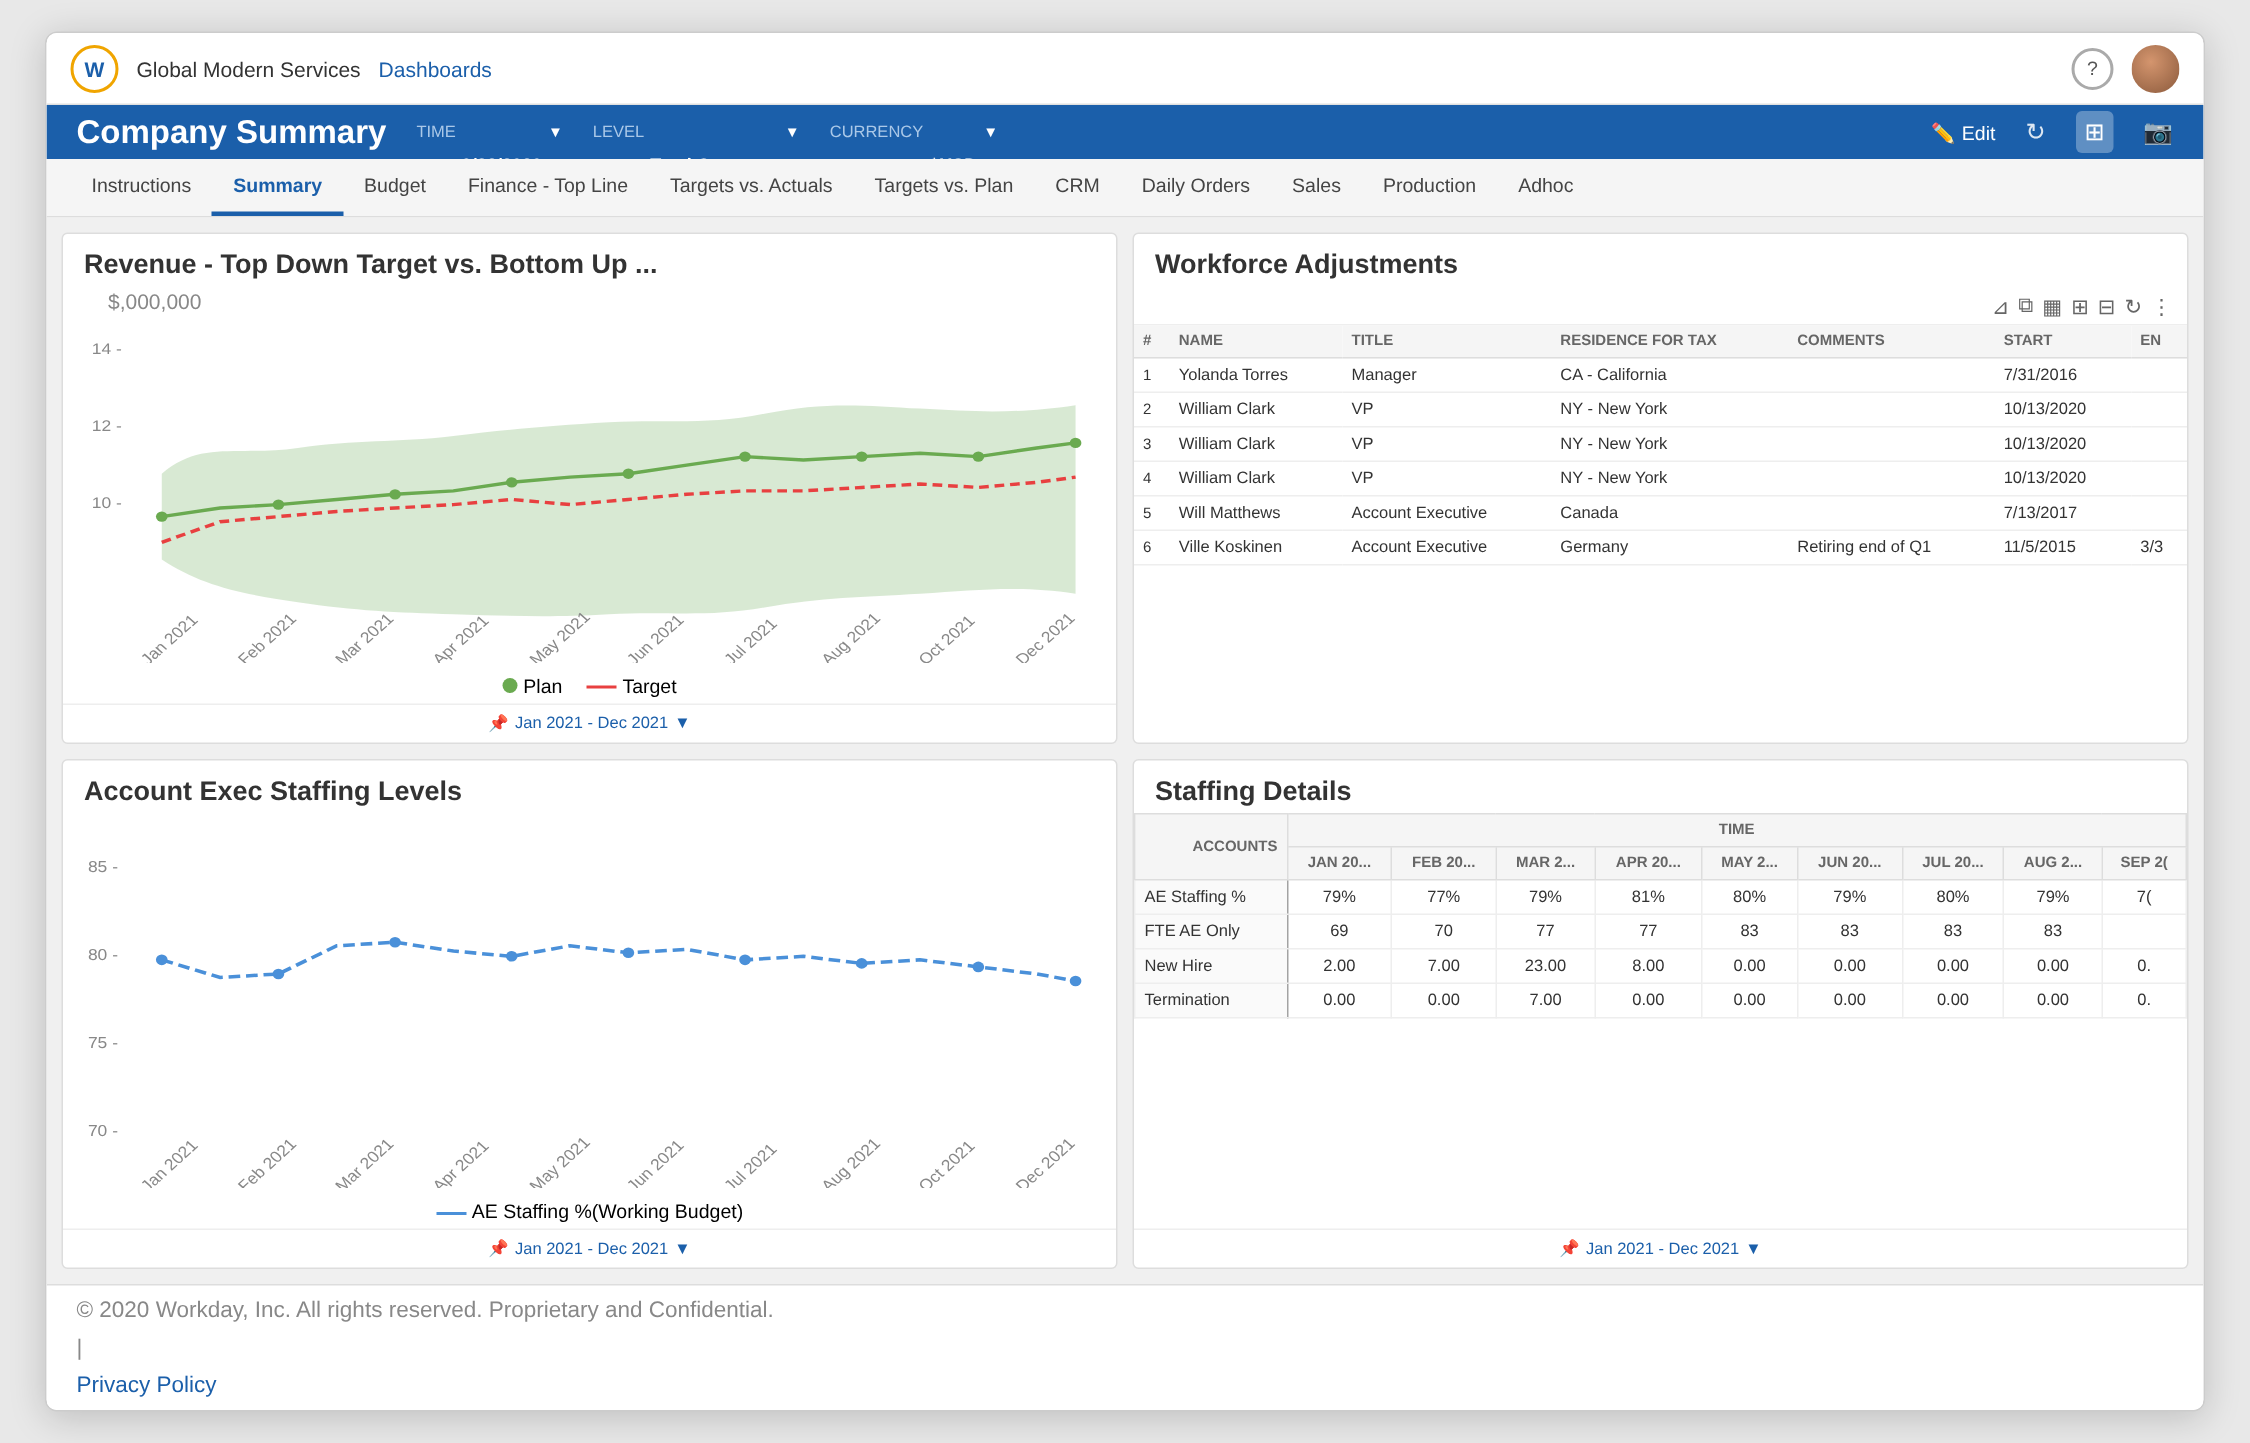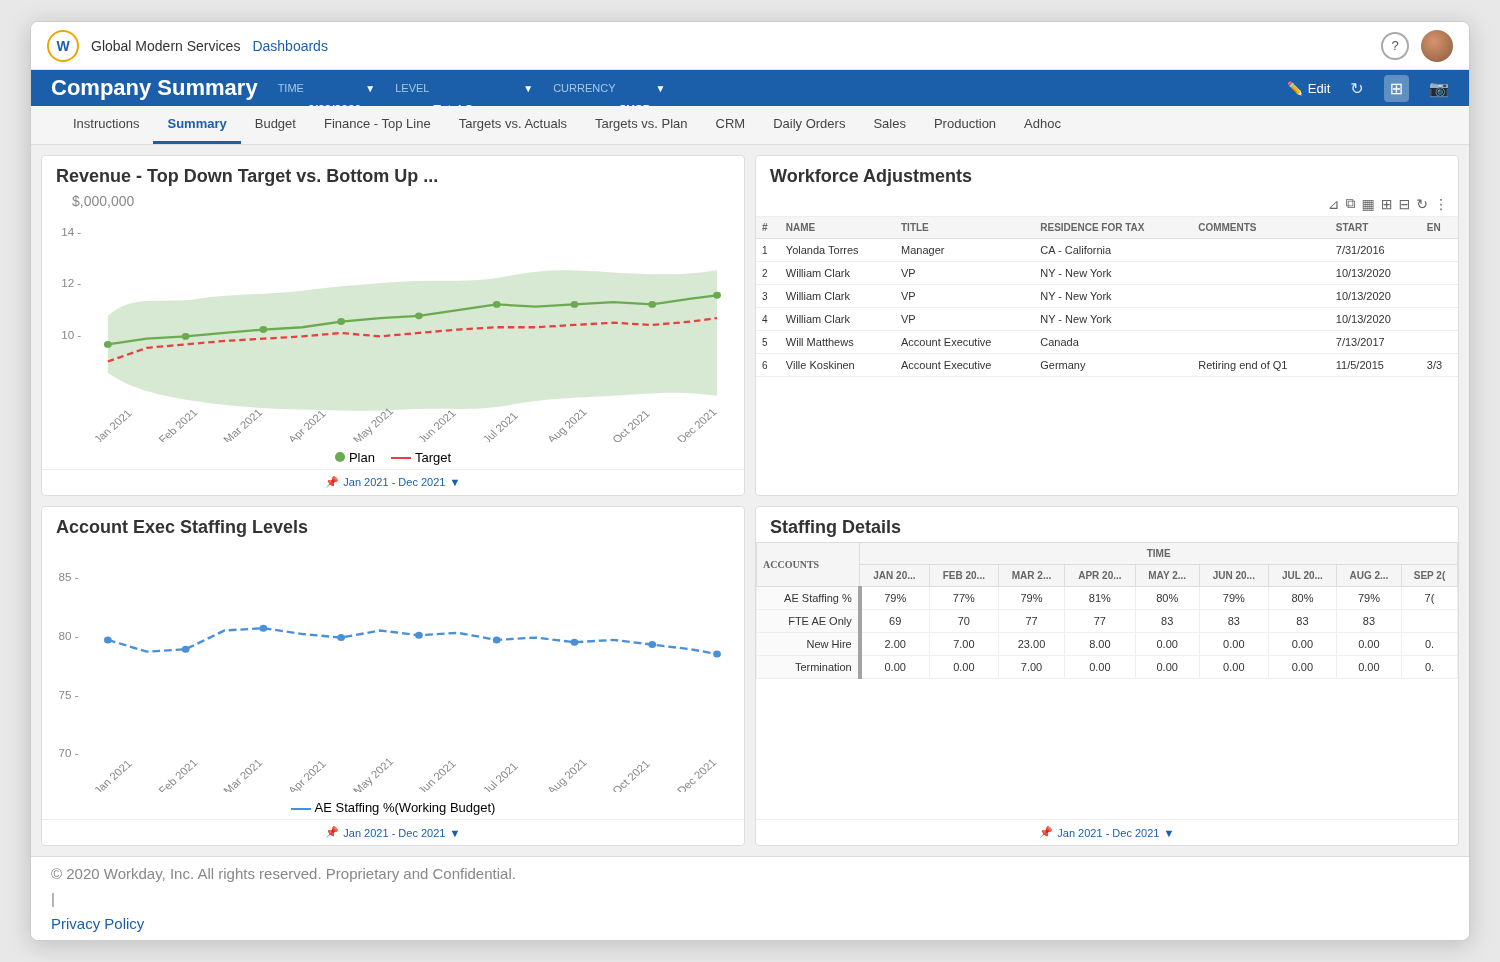--- a/index.html
+++ b/index.html
@@ -19,21 +19,21 @@
     .page-title { font-size: 22px; font-weight: 700; color: #fff; }
     .header-filter { display: flex; align-items: center; gap: 4px; font-size: 12px; }
     .filter-label { color: #aac8e8; font-size: 11px; }
     .filter-value { color: #fff; font-weight: 600; margin-top: 44px; }
     .filter-arrow { color: #fff; font-size: 10px; }
     .header-spacer { flex: 1; }
     .edit-btn { display: flex; align-items: center; gap: 4px; color: #fff; font-size: 13px; cursor: pointer; }
     .header-icon-btn { color: #fff; font-size: 16px; cursor: pointer; opacity: 0.85; }
     .grid-btn { background: rgba(255,255,255,0.3); border-radius: 4px; padding: 4px 6px; color: #fff; font-size: 16px; cursor: pointer; }
     
-    .tabs-bar { background: #f5f5f5; border-bottom: 1px solid #ddd; display: flex; align-items: center; padding: 0 28px; }
+    .tabs-bar { background: #f5f5f5; border-bottom: 1px solid #ddd; display: flex; align-items: center; padding: 0 16px; }
     .tab { padding: 10px 14px; font-size: 13px; color: #444; cursor: pointer; border-bottom: 3px solid transparent; white-space: nowrap; }
     .tab.active { color: #1b5faa; border-bottom: 3px solid #1b5faa; font-weight: 600; }
     
     .main-content { flex: 1; background: #f0f0f0; display: grid; grid-template-columns: 1fr 1fr; grid-template-rows: 1fr 1fr; gap: 10px; padding: 10px; overflow: hidden; }
     .panel { background: #fff; border-radius: 4px; border: 1px solid #ddd; display: flex; flex-direction: column; overflow: hidden; }
     .panel-title { font-size: 18px; font-weight: 600; color: #333; padding: 10px 14px 4px; }
     
     .chart-area { flex: 1; padding: 4px 14px; position: relative; overflow: hidden; }
     .chart-legend { display: flex; gap: 16px; align-items: center; justify-content: center; padding: 4px 0; font-size: 13px; }
     .legend-dot { width: 10px; height: 10px; border-radius: 50%; display: inline-block; margin-right: 4px; }
@@ -47,23 +47,23 @@
     .toolbar-icon { font-size: 14px; color: #666; cursor: pointer; }
     .wf-table { flex: 1; overflow: hidden; font-size: 11px; }
     .wf-table table { width: 100%; border-collapse: collapse; }
     .wf-table th { background: #f5f5f5; font-size: 10px; font-weight: 700; color: #666; padding: 5px 6px; border-bottom: 1px solid #ddd; text-align: left; white-space: nowrap; }
     .wf-table td { padding: 5px 6px; border-bottom: 1px solid #eee; color: #333; white-space: nowrap; }
     .row-num { color: #666; font-size: 10px; }
     
     .staffing-table { flex: 1; overflow: hidden; font-size: 11px; }
     .staffing-table table { width: 100%; border-collapse: collapse; }
     .staffing-table th { background: #f5f5f5; font-size: 10px; font-weight: 700; color: #666; padding: 5px 6px; border: 1px solid #ddd; text-align: center; white-space: nowrap; }
-    .staffing-table th.accounts-header { text-align: left; font-family: Liberation Serif, serif; }
+    .staffing-table th.accounts-header { text-align: right; }
     .staffing-table td { padding: 5px 6px; border: 1px solid #eee; color: #333; text-align: center; }
-    .staffing-table td.row-label { text-align: right; font-weight: 500; background: #fafafa; border-right: 4px solid #a3a3a3; }
+    .staffing-table td.row-label { text-align: left; font-weight: 500; background: #fafafa; border-right: 1px solid #a3a3a3; }
     .time-header { text-align: center; font-size: 10px; font-weight: 700; color: #666; padding: 3px; background: #f5f5f5; }
     
     .footer { background: #fff; border-top: 1px solid #ddd; padding: 8px 20px; font-size: 15px; color: #888; display: flex; gap: 8px; flex-direction: column; }
     .footer-link { color: #1b5faa; cursor: pointer; }
     
     .y-axis-label { font-size: 9px; fill: #888; }
     .x-axis-label { font-size: 9px; fill: #888; }
   </style>
 </head>
 <body>

